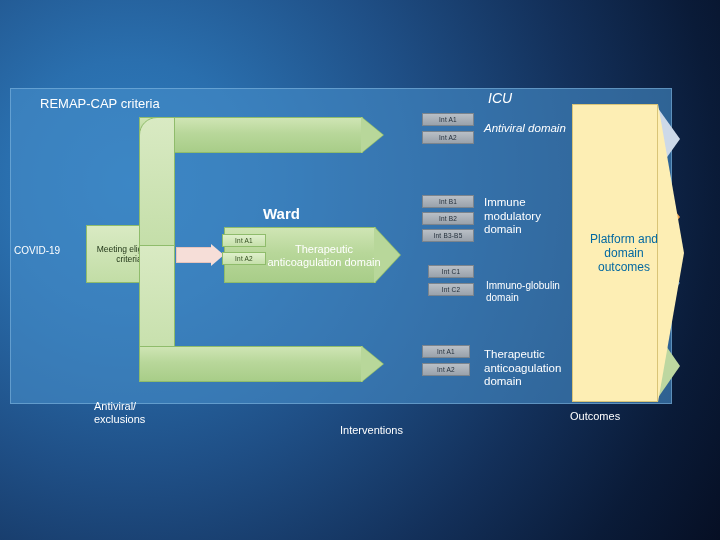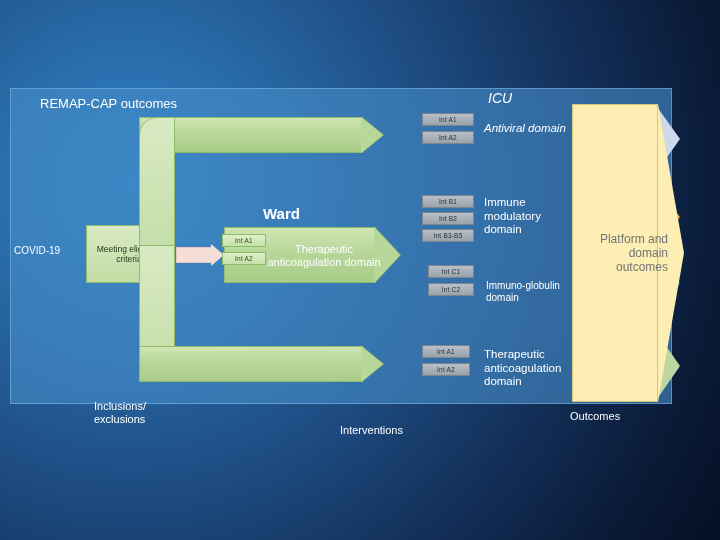--- a/index.html
+++ b/index.html
@@ -97,24 +97,24 @@
   </div>
 
   <div class="chev" style="left:575px;top:330px;width:105px;height:72px;">
     <div class="rect" style="width:80px;background:#bdd7a0;border:1px solid #9cbc7f;"></div>
     <div class="tip" style="left:80px;border-top:36px solid transparent;border-bottom:36px solid transparent;border-left:25px solid #bdd7a0;"></div>
   </div>
 
   <div class="chev" style="left:572px;top:104px;width:112px;height:298px;">
     <div class="rect" style="width:86px;background:#fdeeb4;border:1px solid #d9c477;"></div>
     <div class="tip" style="left:86px;border-top:149px solid transparent;border-bottom:149px solid transparent;border-left:26px solid #fdeeb4;"></div>
-    <div class="label-center" style="position:absolute;left:0;top:0;width:104px;height:100%;font-size:12px;color:#737373;padding:0 8px;box-sizing:border-box;text-align:right;">Platform and domain outcomes</div>
+    <div class="label-center" style="position:absolute;left:0;top:0;width:104px;height:100%;font-size:12px;color:#0369a1;padding:0 8px;box-sizing:border-box;">Platform and domain outcomes</div>
   </div>
 
-  <div class="txt" style="left:40px;top:96px;font-size:13px;">REMAP-CAP outcomes</div>
+  <div class="txt" style="left:40px;top:96px;font-size:13px;">REMAP-CAP criteria</div>
 
   <div class="txt" style="left:488px;top:90px;font-size:14px;font-style:italic;">ICU</div>
 
   <div class="txt" style="left:263px;top:205px;font-size:15px;font-weight:bold;text-align:center;">Ward</div>
 
   <div class="txt" style="left:14px;top:245px;font-size:10px;">COVID-19</div>
 
   <div class="box greenbox" style="left:86px;top:225px;width:86px;height:58px;"></div>
   <div class="txt label-center" style="left:86px;top:225px;width:86px;height:58px;color:#24391a;font-size:8.5px;padding:0 5px;box-sizing:border-box;">Meeting eligibility criteria</div>
 
@@ -156,17 +156,17 @@
   <div class="txt" style="left:484px;top:196px;width:86px;font-size:11.5px;">Immune modulatory domain</div>
 
   <div class="box graybox" style="left:428px;top:265px;width:46px;height:13px;">Int C1</div>
   <div class="box graybox" style="left:428px;top:283px;width:46px;height:13px;">Int C2</div>
   <div class="txt" style="left:486px;top:280px;width:80px;font-size:10px;">Immuno-globulin domain</div>
 
   <div class="box graybox" style="left:422px;top:345px;width:48px;height:13px;">Int A1</div>
   <div class="box graybox" style="left:422px;top:363px;width:48px;height:13px;">Int A2</div>
   <div class="txt" style="left:484px;top:348px;width:92px;font-size:11.5px;">Therapeutic anticoagulation domain</div>
 
-  <div class="txt" style="left:94px;top:400px;width:90px;font-size:11px;">Inclusions/ exclusions</div>
+  <div class="txt" style="left:94px;top:400px;width:90px;font-size:11px;">Antiviral/ exclusions</div>
   <div class="txt" style="left:340px;top:424px;font-size:11px;">Interventions</div>
   <div class="txt" style="left:570px;top:410px;font-size:11px;">Outcomes</div>
 
 </div>
 
 </body></html>

